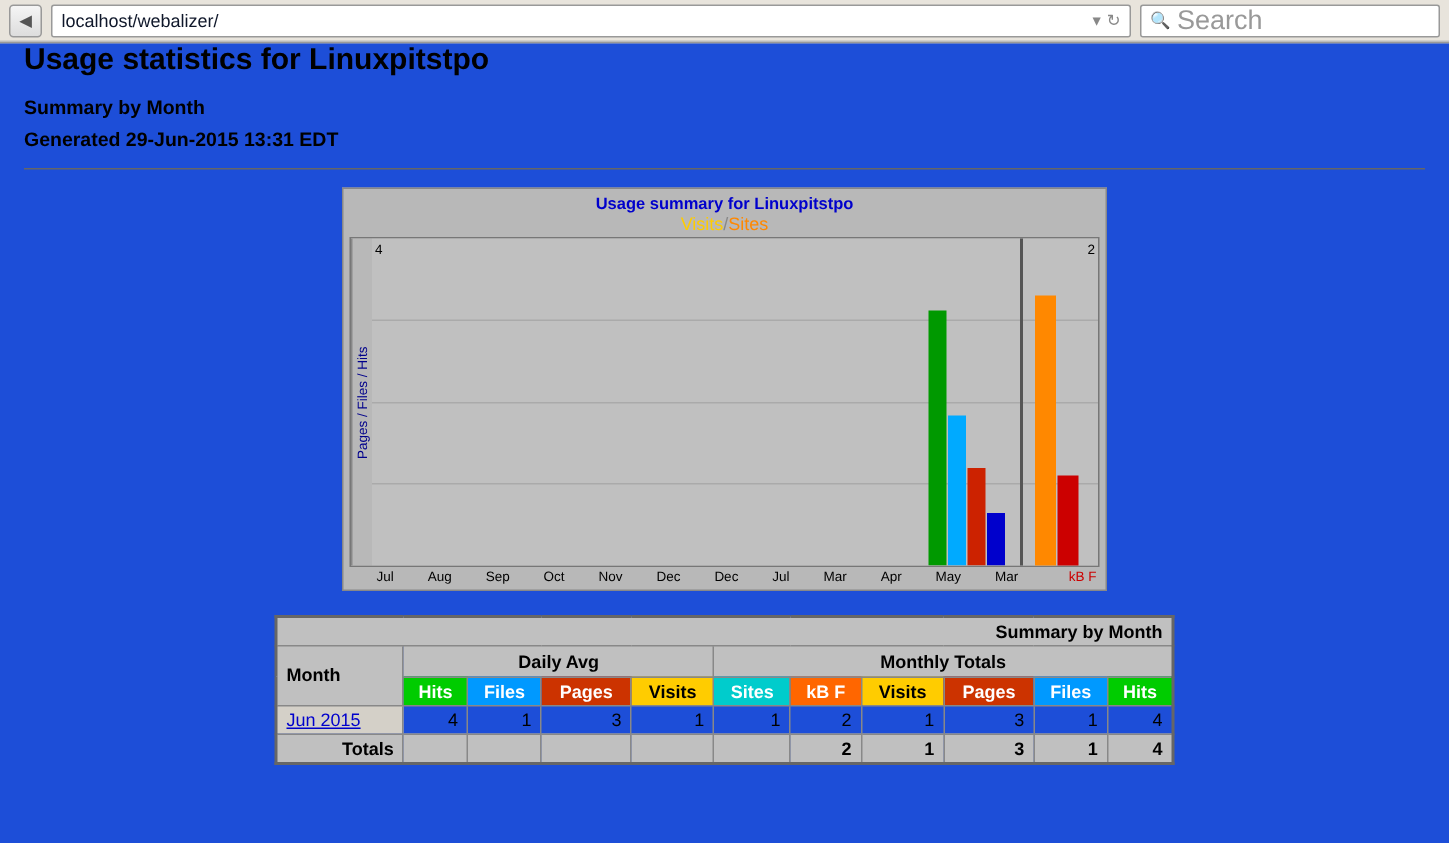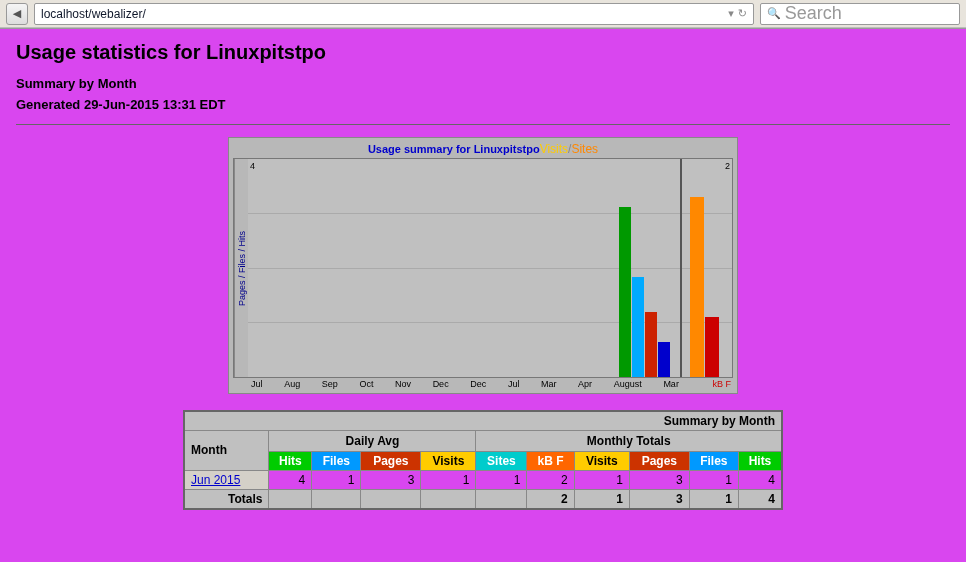--- a/index.html
+++ b/index.html
@@ -50,23 +50,23 @@
       background: white;
       padding: 0 6px;
       border-radius: 2px;
       width: 200px;
     }
     .search-icon { color: #888; font-size: 11px; margin-right: 4px; }
     .search-text { font-size: 18px; color: #999; }
 
     
     .page-content {
-      background: #d946ef;
+      background: #1d4ed8;
       min-height: 534px;
-      padding: 12px 16px;
+      padding: 0 16px;
     }
 
     .page-title {
       font-size: 20px;
       font-weight: bold;
       color: #000;
       margin-bottom: 10px;
     }
 
     .summary-line {
@@ -92,24 +92,25 @@
     .chart-box {
       border: 1px solid #888;
       background: #b8b8b8;
       width: 510px;
       padding: 4px;
       position: relative;
     }
 
     .chart-header {
       display: flex;
-      justify-content: center;
+      justify-content: space-between;
       align-items: center;
       margin-bottom: 2px;
       padding: 0 2px;
+      flex-direction: column;
     }
 
     .chart-title {
       color: #0000cc;
       font-size: 11px;
       font-weight: bold;
     }
 
     .chart-legend {
       font-size: 12px;
@@ -273,21 +274,21 @@
           <span>Jul</span>
           <span>Aug</span>
           <span>Sep</span>
           <span>Oct</span>
           <span>Nov</span>
           <span>Dec</span>
           <span>Dec</span>
           <span>Jul</span>
           <span>Mar</span>
           <span>Apr</span>
-          <span>August</span>
+          <span>May</span>
           <span>Mar</span>
         </div>
         <div style="width:50px; text-align:right; font-size:9px; color:#cc0000; padding-right:2px;">kB F</div>
       </div>
     </div>
   </div>
 
   <div class="summary-table-container">
     <table class="summary">
       <tbody>

